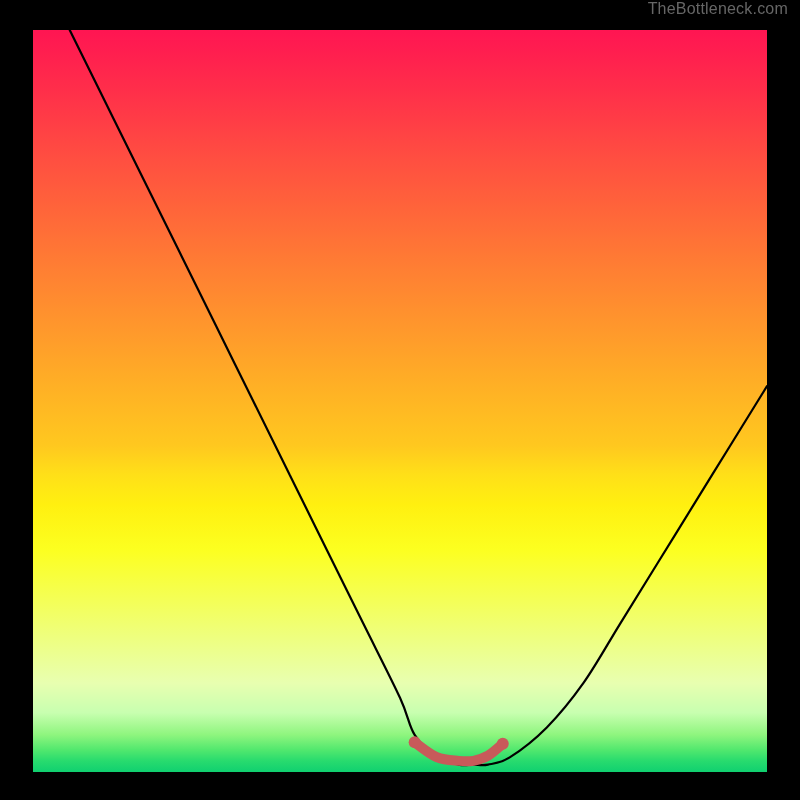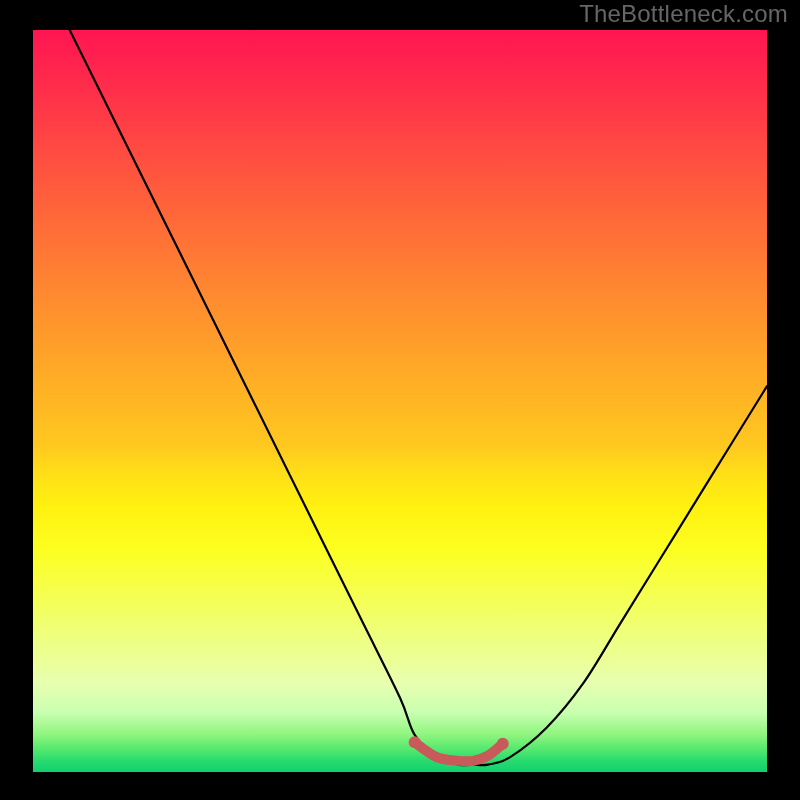--- a/index.html
+++ b/index.html
@@ -41,21 +41,21 @@
       #52e86e 97%,
       #28db6e 98.5%,
       #10d070 100%
     );
   }
   .watermark {
     position: absolute;
     top: 0;
     right: 12px;
     color: #666;
-    font-size: 24px;
+    font-size: 16px;
     font-weight: 500;
     letter-spacing: 0.2px;
   }
   svg.curve {
     position: absolute;
     left: 0;
     top: 0;
   }
 </style>
 </head>

